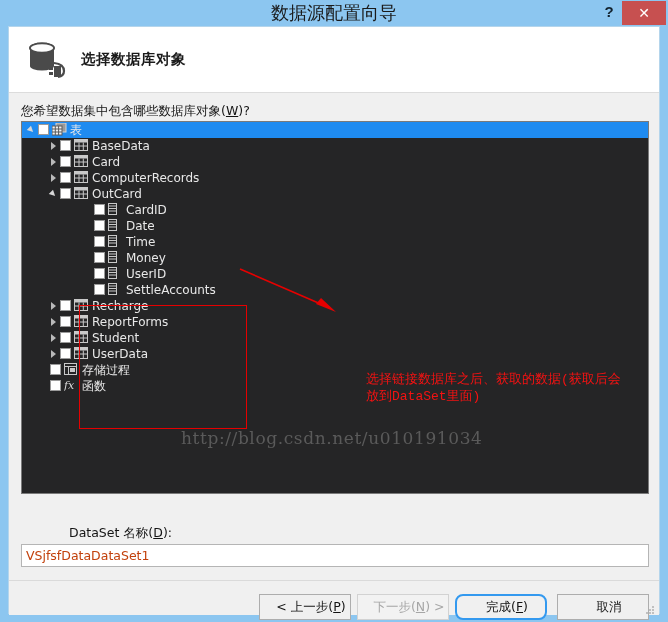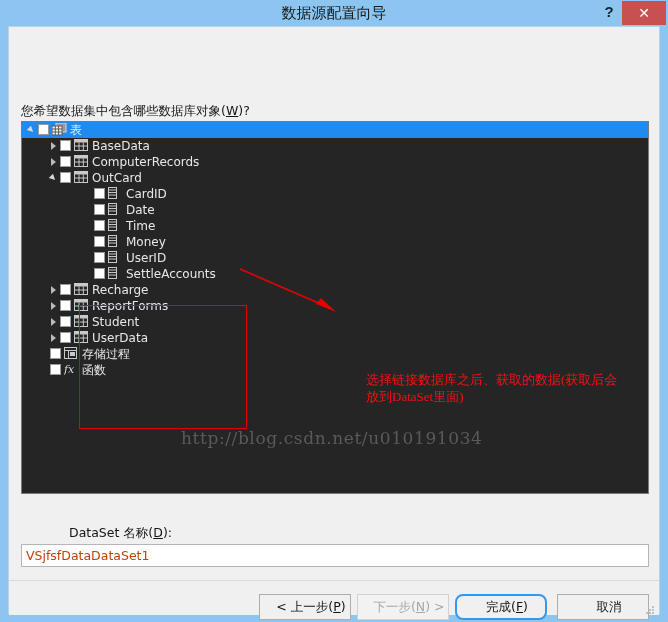--- a/index.html
+++ b/index.html
@@ -16,21 +16,21 @@
     box-sizing:border-box;
   }
   
   .titlebar{
     position:absolute;left:0;top:0;width:668px;height:26px;
     background:#8cc6f0;
   }
   .title-text{
     position:absolute;left:0;top:0;width:668px;height:26px;
     line-height:26px;text-align:center;
-    font-size:15px;color:#1a1a1a;
+    font-size:18px;color:#1a1a1a;
     font-family:"DejaVu Sans","Liberation Sans",sans-serif;
   }
   .help-btn{
     position:absolute;right:46px;top:0;width:26px;height:26px;
     line-height:24px;text-align:center;
     font-size:15px;font-weight:bold;color:#12222e;
     cursor:default;
   }
   .close-btn{
     position:absolute;right:2px;top:1px;width:44px;height:24px;
@@ -130,21 +130,21 @@
     box-sizing:border-box;
     pointer-events:none;
   }
   .anno-svg{
     position:absolute;left:0;top:0;width:628px;height:373px;
     pointer-events:none;
   }
   .anno-text{
     position:absolute;left:344px;top:249px;
     font-size:13px;line-height:17px;color:#f41212;
-    font-family:Liberation Serif, serif;
+    font-family:Liberation Mono, monospace;
     white-space:pre-line;
     pointer-events:none;
   }
   .watermark{
     position:absolute;left:159px;top:306px;
     font-size:17px;color:#5a5a5a;
     font-family:"DejaVu Serif","Liberation Serif",serif;
     letter-spacing:0.6px;
     pointer-events:none;
   }
@@ -198,20 +198,34 @@
 <div class="window">
 
   <div class="titlebar">
     <div class="title-text">数据源配置向导</div>
     <div class="help-btn">?</div>
     <div class="close-btn">✕</div>
   </div>
 
   <div class="client">
 
+    <div class="banner">
+      <div class="banner-icon">
+        <svg width="48" height="48" viewBox="0 0 48 48">
+          <ellipse cx="17" cy="11" rx="12" ry="4.6" fill="#ffffff" stroke="#4a4a4a" stroke-width="1.6"></ellipse>
+          <path d="M5 11 L5 29 A12 4.6 0 0 0 29 29 L29 11" fill="#4a4a4a"></path>
+          <ellipse cx="17" cy="11" rx="12" ry="4.6" fill="#fdfdfd" stroke="#4a4a4a" stroke-width="1.6"></ellipse>
+          <path d="M29 26 q10 1 10 8 q0 5 -6 6" fill="none" stroke="#4a4a4a" stroke-width="2.2"></path>
+          <rect x="24" y="30" width="4" height="3" fill="#4a4a4a"></rect>
+          <rect x="24" y="35" width="4" height="3" fill="#4a4a4a"></rect>
+          <rect x="29" y="29" width="7" height="11" fill="#4a4a4a"></rect>
+        </svg>
+      </div>
+      <div class="banner-title">选择数据库对象</div>
+    </div>
 
     <div class="prompt">
       <span>您希望数据集中包含哪些数据库对象(</span><span class="acc">W</span><span>)?</span>
     </div>
 
     <div class="treepanel">
       <div id="tree-rows">
           <div class="row sel"><span class="indent" style="width: 4px;"></span><span class="tw expand-open"></span><span class="cb"></span><span class="ico"><svg width="15" height="14" viewBox="0 0 15 14">
                 <rect x="4" y="0" width="10" height="9" fill="#9a9a9a" stroke="#d6d6d6" stroke-width="1"></rect>
                 <rect x="0" y="3" width="10" height="9" fill="#f2f2f2" stroke="#5a5a5a" stroke-width="1"></rect>
@@ -220,20 +234,27 @@
                 <line x1="3.3" y1="3" x2="3.3" y2="12" stroke="#5a5a5a" stroke-width="1"></line>
                 <line x1="6.6" y1="3" x2="6.6" y2="12" stroke="#5a5a5a" stroke-width="1"></line>
               </svg></span><span class="lbl">表</span></div>
           <div class="row"><span class="indent" style="width: 26px;"></span><span class="tw expand"></span><span class="cb"></span><span class="ico"><svg width="14" height="12" viewBox="0 0 14 12">
                 <rect x="0.5" y="0.5" width="13" height="11" fill="none" stroke="#c9c9c9" stroke-width="1"></rect>
                 <rect x="0.5" y="0.5" width="13" height="3" fill="#c9c9c9"></rect>
                 <line x1="0.5" y1="7" x2="13.5" y2="7" stroke="#c9c9c9" stroke-width="1"></line>
                 <line x1="5" y1="3.5" x2="5" y2="11.5" stroke="#c9c9c9" stroke-width="1"></line>
                 <line x1="9.3" y1="3.5" x2="9.3" y2="11.5" stroke="#c9c9c9" stroke-width="1"></line>
               </svg></span><span class="lbl">BaseData</span></div>
+          <div class="row"><span class="indent" style="width: 26px;"></span><span class="tw expand"></span><span class="cb"></span><span class="ico"><svg width="14" height="12" viewBox="0 0 14 12">
+                <rect x="0.5" y="0.5" width="13" height="11" fill="none" stroke="#c9c9c9" stroke-width="1"></rect>
+                <rect x="0.5" y="0.5" width="13" height="3" fill="#c9c9c9"></rect>
+                <line x1="0.5" y1="7" x2="13.5" y2="7" stroke="#c9c9c9" stroke-width="1"></line>
+                <line x1="5" y1="3.5" x2="5" y2="11.5" stroke="#c9c9c9" stroke-width="1"></line>
+                <line x1="9.3" y1="3.5" x2="9.3" y2="11.5" stroke="#c9c9c9" stroke-width="1"></line>
+              </svg></span><span class="lbl">Card</span></div>
           <div class="row"><span class="indent" style="width: 26px;"></span><span class="tw expand"></span><span class="cb"></span><span class="ico"><svg width="14" height="12" viewBox="0 0 14 12">
                 <rect x="0.5" y="0.5" width="13" height="11" fill="none" stroke="#c9c9c9" stroke-width="1"></rect>
                 <rect x="0.5" y="0.5" width="13" height="3" fill="#c9c9c9"></rect>
                 <line x1="0.5" y1="7" x2="13.5" y2="7" stroke="#c9c9c9" stroke-width="1"></line>
                 <line x1="5" y1="3.5" x2="5" y2="11.5" stroke="#c9c9c9" stroke-width="1"></line>
                 <line x1="9.3" y1="3.5" x2="9.3" y2="11.5" stroke="#c9c9c9" stroke-width="1"></line>
               </svg></span><span class="lbl">ComputerRecords</span></div>
           <div class="row"><span class="indent" style="width: 26px;"></span><span class="tw expand-open"></span><span class="cb"></span><span class="ico"><svg width="14" height="12" viewBox="0 0 14 12">
                 <rect x="0.5" y="0.5" width="13" height="11" fill="none" stroke="#c9c9c9" stroke-width="1"></rect>
                 <rect x="0.5" y="0.5" width="13" height="3" fill="#c9c9c9"></rect>

